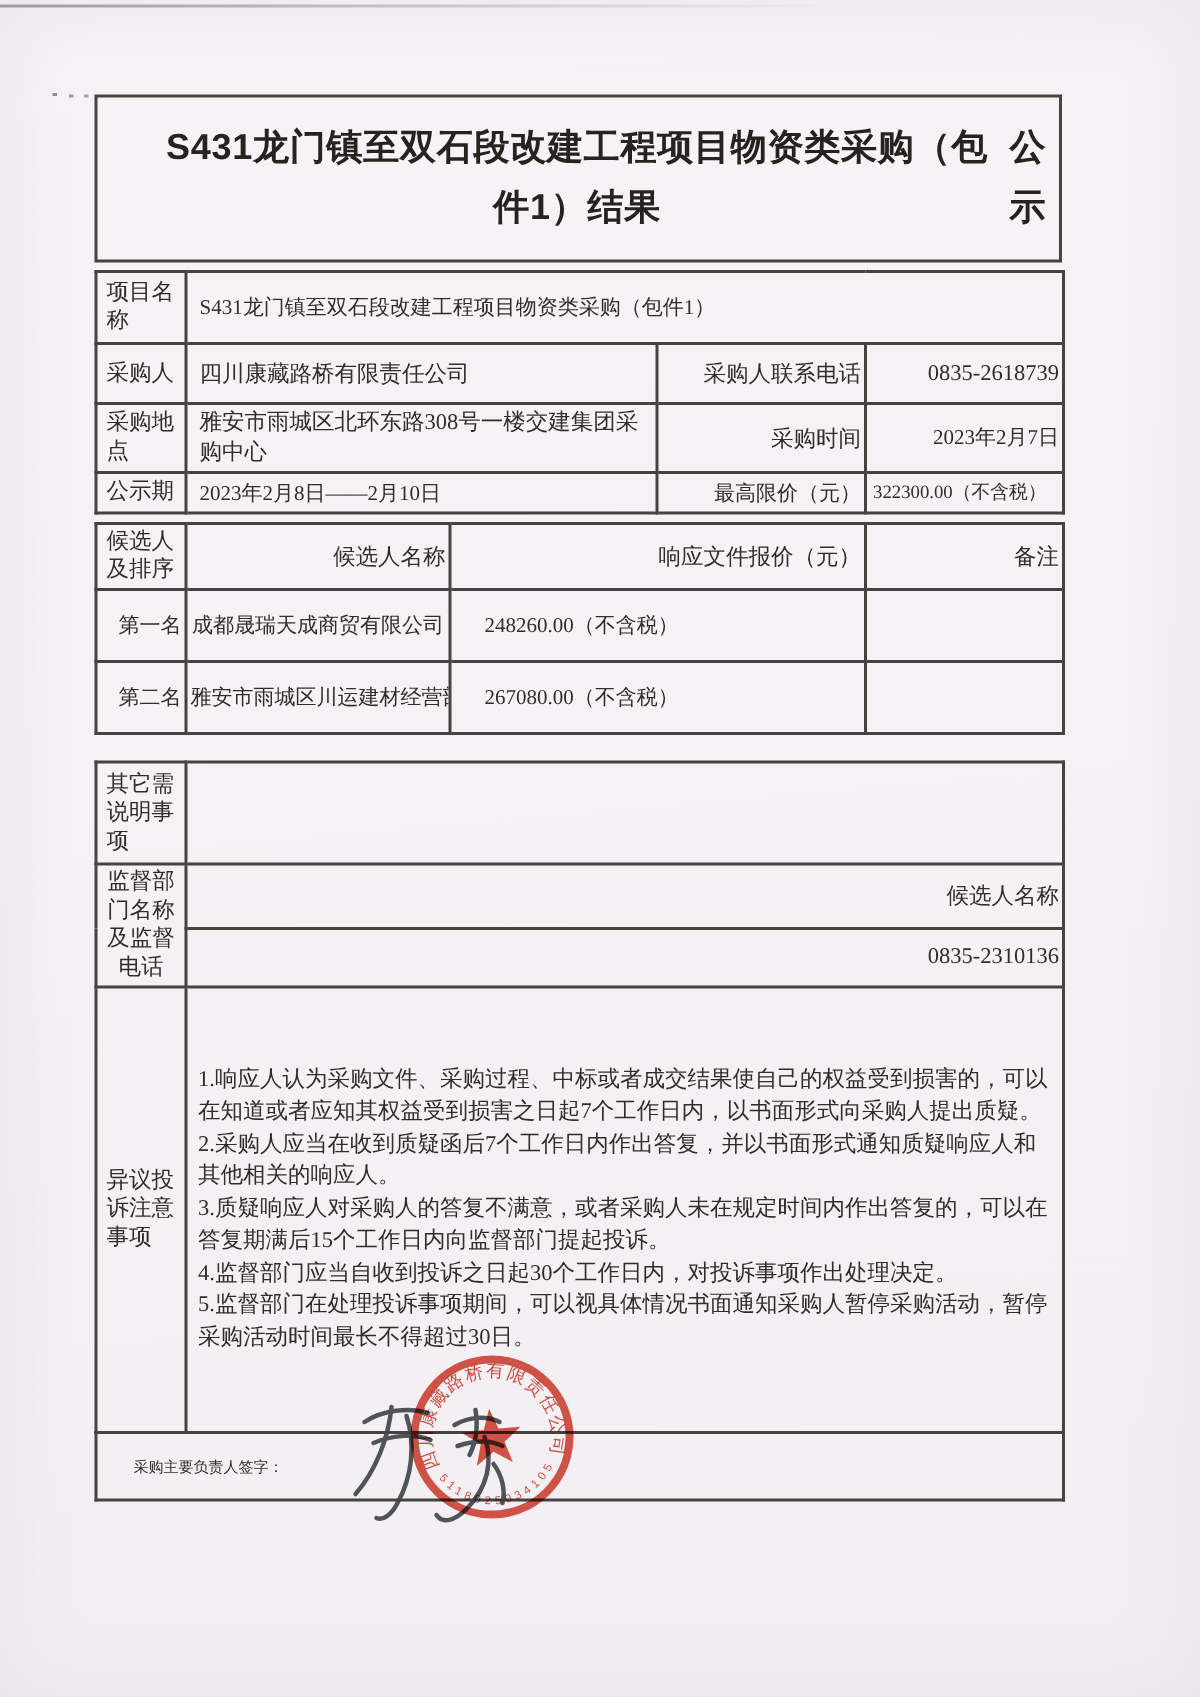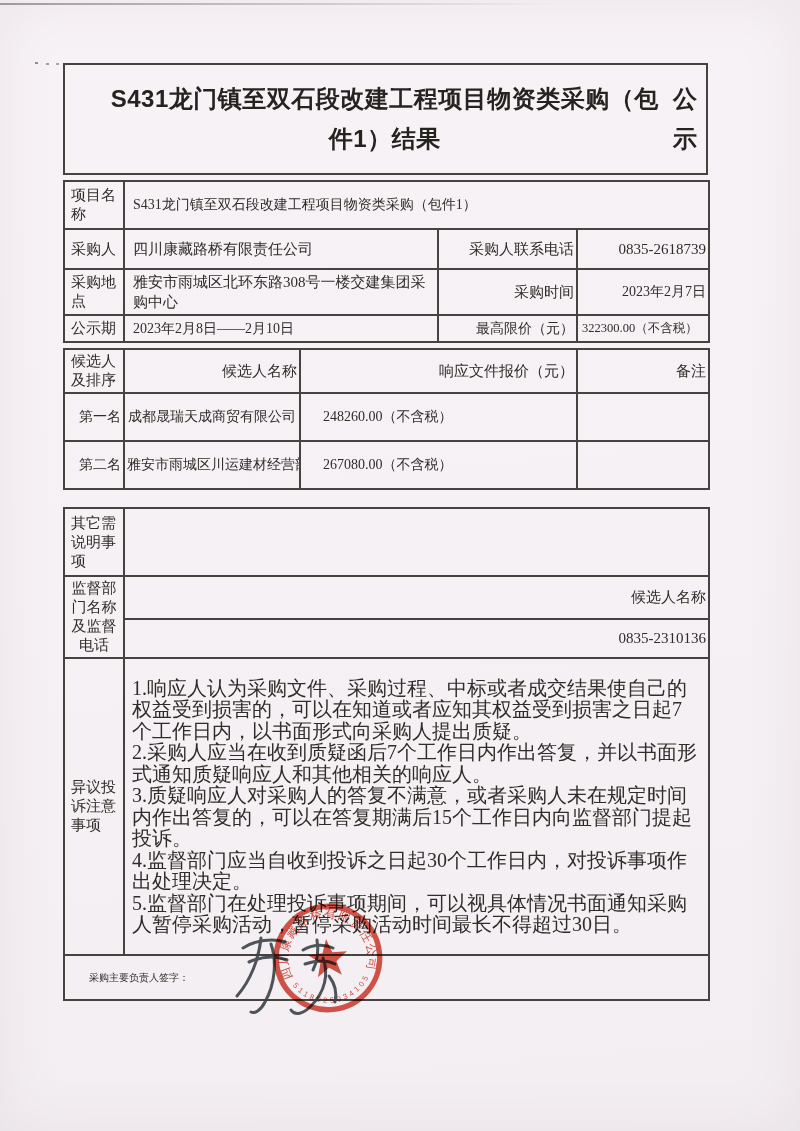--- a/index.html
+++ b/index.html
@@ -46,21 +46,21 @@
   .gap2{margin-top:17px;}
   .overlap{margin-top:-2px;}
   td.lbl{padding:2px 3px 2px 6px;line-height:19px;text-align:left;}
   td.lbl-c{padding:2px 2px;line-height:19px;text-align:center;}
   td.val{padding:2px 4px 2px 8px;text-align:left;}
   td.cen{text-align:right;padding:2px 2px;}
   td.small{font-size:12.5px;}
   td.name{text-align:center;font-size:14px;white-space:nowrap;padding:0 2px;}
   td.price{text-align:left;font-size:14px;padding-left:22px;}
   td.objection-text{
-    padding:10px 8px 10px 7px;font-size:20px;line-height:21.5px;text-align:left;
+    padding:10px 8px 10px 7px;font-size:15px;line-height:21.5px;text-align:left;
     vertical-align:middle;
   }
   .sig-row td{padding-left:24px;font-size:10px;}
   
   .seal{
     position:absolute;left:252px;top:882px;width:152px;height:152px;
     transform:rotate(-6deg);
     mix-blend-mode:multiply;opacity:.93;
   }
   .sig{position:absolute;left:225px;top:918px;width:160px;height:110px;}

